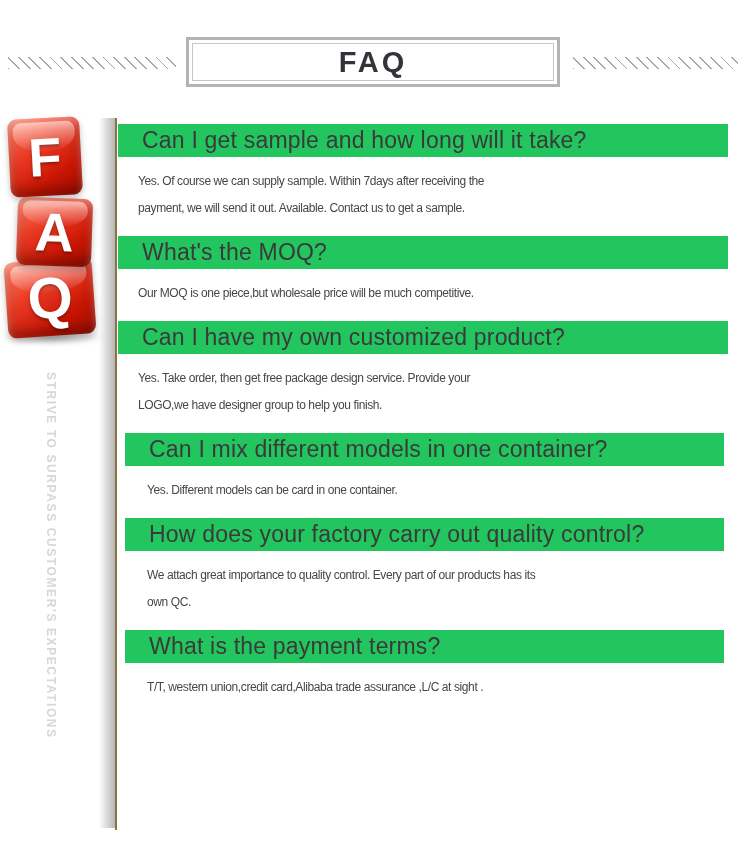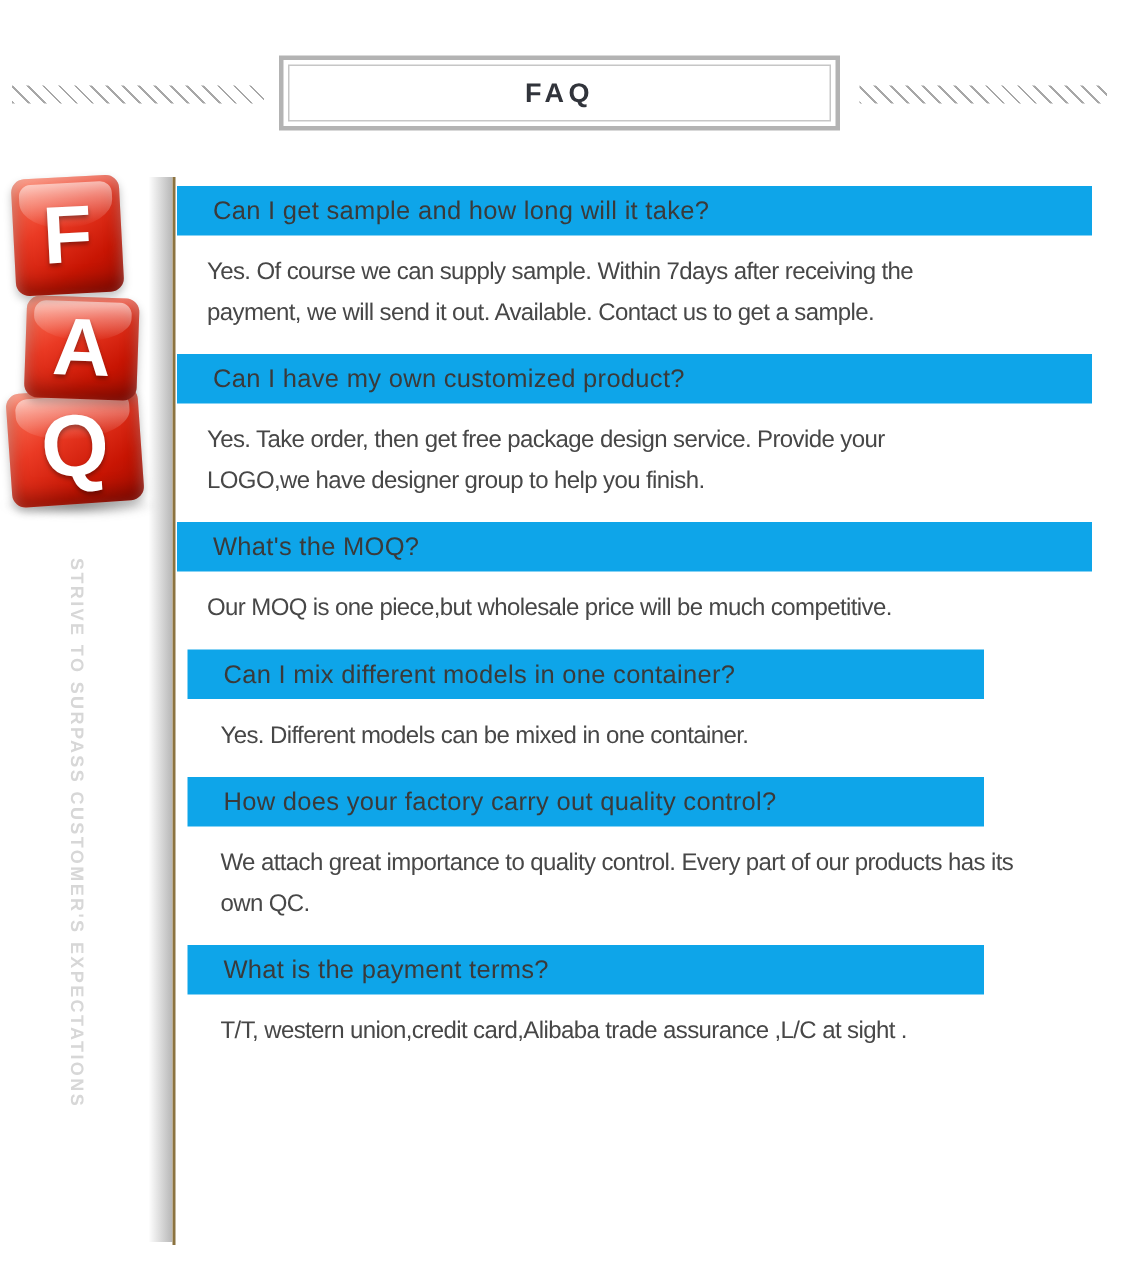--- a/index.html
+++ b/index.html
@@ -12,21 +12,21 @@
   .title-box{
     position:absolute;left:186px;top:37px;width:374px;height:50px;
     border:3px solid #b3b3b3;background:#fff;box-sizing:border-box;
   }
   .title-box-inner{
     position:absolute;left:3px;top:3px;right:3px;bottom:3px;
     border:1px solid #c6c6c6;
     display:flex;align-items:center;justify-content:center;
   }
   .title-text{
-    font-size:18px;font-weight:bold;color:#31343b;letter-spacing:3px;
+    font-size:29px;font-weight:bold;color:#31343b;letter-spacing:3px;
   }
   
   .hatch{
     position:absolute;top:57px;height:12px;
     background:repeating-linear-gradient(45deg,
       #989898 0, #989898 1.3px, transparent 1.3px, transparent 7.5px);
     opacity:.85;
   }
   .hatch-left{left:8px;width:168px;}
   .hatch-right{left:573px;width:165px;}
@@ -73,29 +73,29 @@
     position:absolute;left:99px;top:118px;width:16px;height:710px;
     background:linear-gradient(to right,rgba(110,110,110,0),rgba(110,110,110,.5));
   }
   .shadow-right{
     position:absolute;left:731px;top:118px;width:17px;height:710px;
     background:linear-gradient(to right,rgba(120,120,120,.35),rgba(120,120,120,0));
   }
   
   .faq-item{margin:0;}
   .q-bar{
-    background:#0ea5e9;height:33px;line-height:33px;
+    background:#22c55e;height:33px;line-height:33px;
     margin-left:1px;width:610px;box-sizing:border-box;
-    padding-left:24px;font-size:17px;color:#3a3a3a;letter-spacing:.2px;
+    padding-left:24px;font-size:23px;color:#3a3a3a;letter-spacing:.2px;
     white-space:pre;overflow:hidden;
   }
-  .faq-item.indent .q-bar{margin-left:8px;width:531px;}
+  .faq-item.indent .q-bar{margin-left:8px;width:599px;}
   .q-answer{
     margin-left:1px;padding:11px 0 14px 20px;
-    font-size:16px;line-height:27px;letter-spacing:-0.4px;color:#474747;
+    font-size:12px;line-height:27px;letter-spacing:-0.4px;color:#474747;
     white-space:pre;
   }
   .faq-item.indent .q-answer{margin-left:8px;padding-left:22px;}
 </style>
 </head>
 <body>
 
 <div class="hatch hatch-left"></div>
 <div class="hatch hatch-right"></div>
 
@@ -123,33 +123,33 @@
 
 <div class="content">
 
   <div class="faq-item">
     <div class="q-bar">Can I get sample and how long will it take?</div>
     <div class="q-answer">Yes. Of course we can supply sample. Within 7days after receiving the
 payment, we will send it out. Available. Contact us to get a sample.</div>
   </div>
 
   <div class="faq-item">
+    <div class="q-bar">What's the MOQ?</div>
+    <div class="q-answer">Our MOQ is one piece,but wholesale price will be much competitive.</div>
+  </div>
+
+  <div class="faq-item">
     <div class="q-bar">Can I have my own customized product?</div>
     <div class="q-answer">Yes. Take order, then get free package design service. Provide your
 LOGO,we have designer group to help you finish.</div>
   </div>
 
-  <div class="faq-item">
-    <div class="q-bar">What's the MOQ?</div>
-    <div class="q-answer">Our MOQ is one piece,but wholesale price will be much competitive.</div>
-  </div>
-
   <div class="faq-item indent">
     <div class="q-bar">Can I mix different models in one container?</div>
-    <div class="q-answer">Yes. Different models can be mixed in one container.</div>
+    <div class="q-answer">Yes. Different models can be card in one container.</div>
   </div>
 
   <div class="faq-item indent">
     <div class="q-bar">How does your factory carry out quality control?</div>
     <div class="q-answer">We attach great importance to quality control. Every part of our products has its
 own QC.</div>
   </div>
 
   <div class="faq-item indent">
     <div class="q-bar">What is the payment terms?</div>

